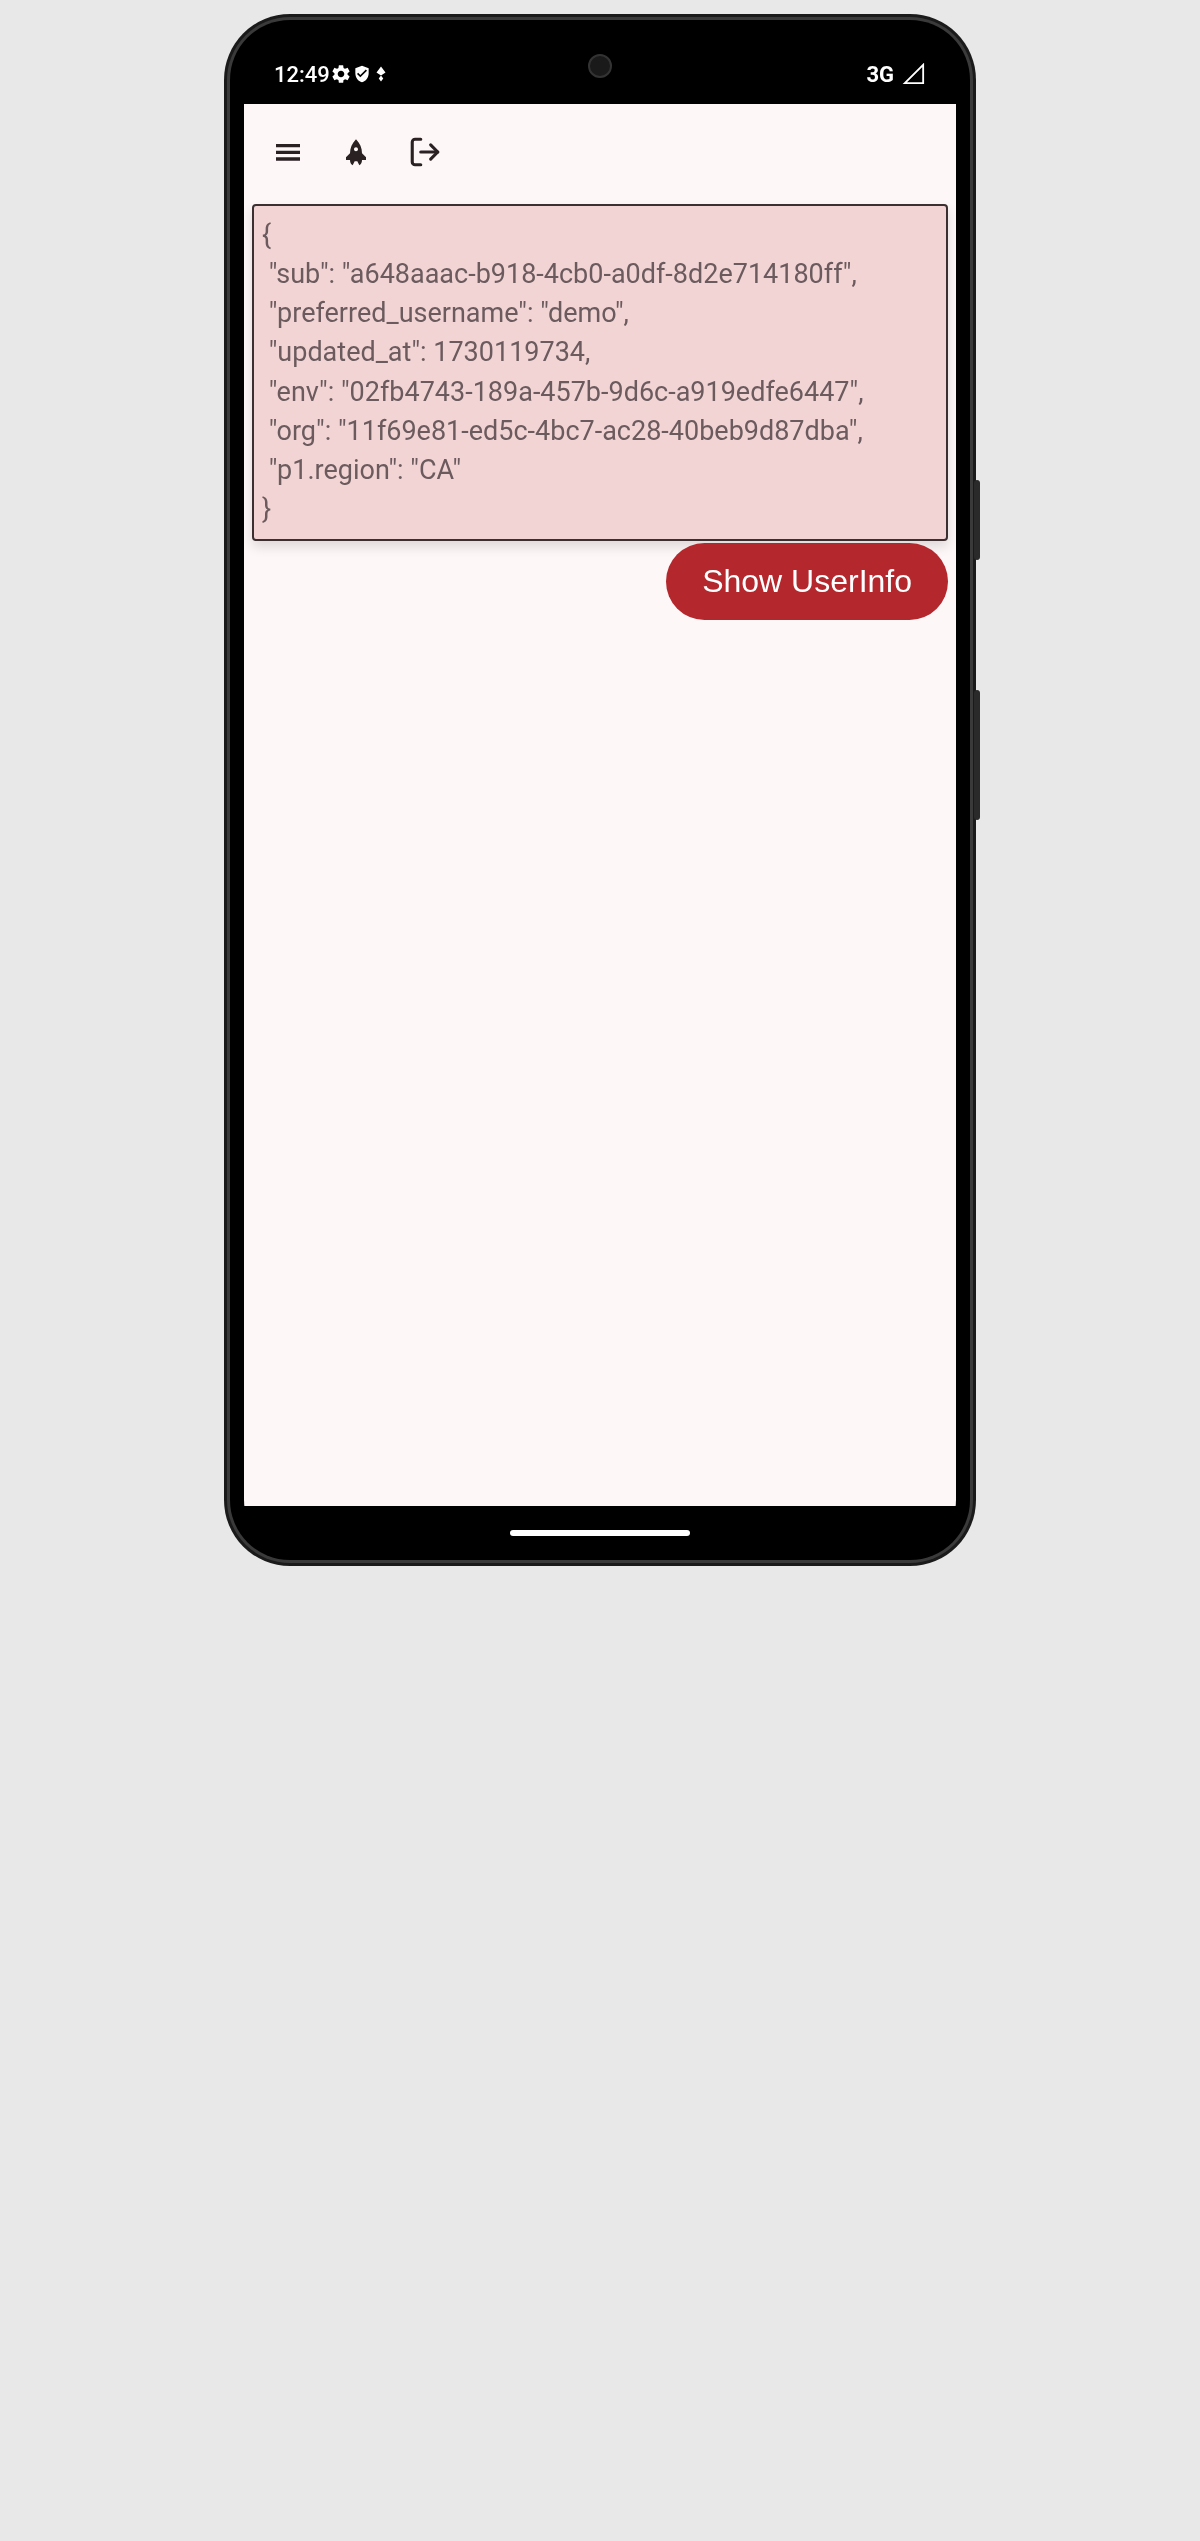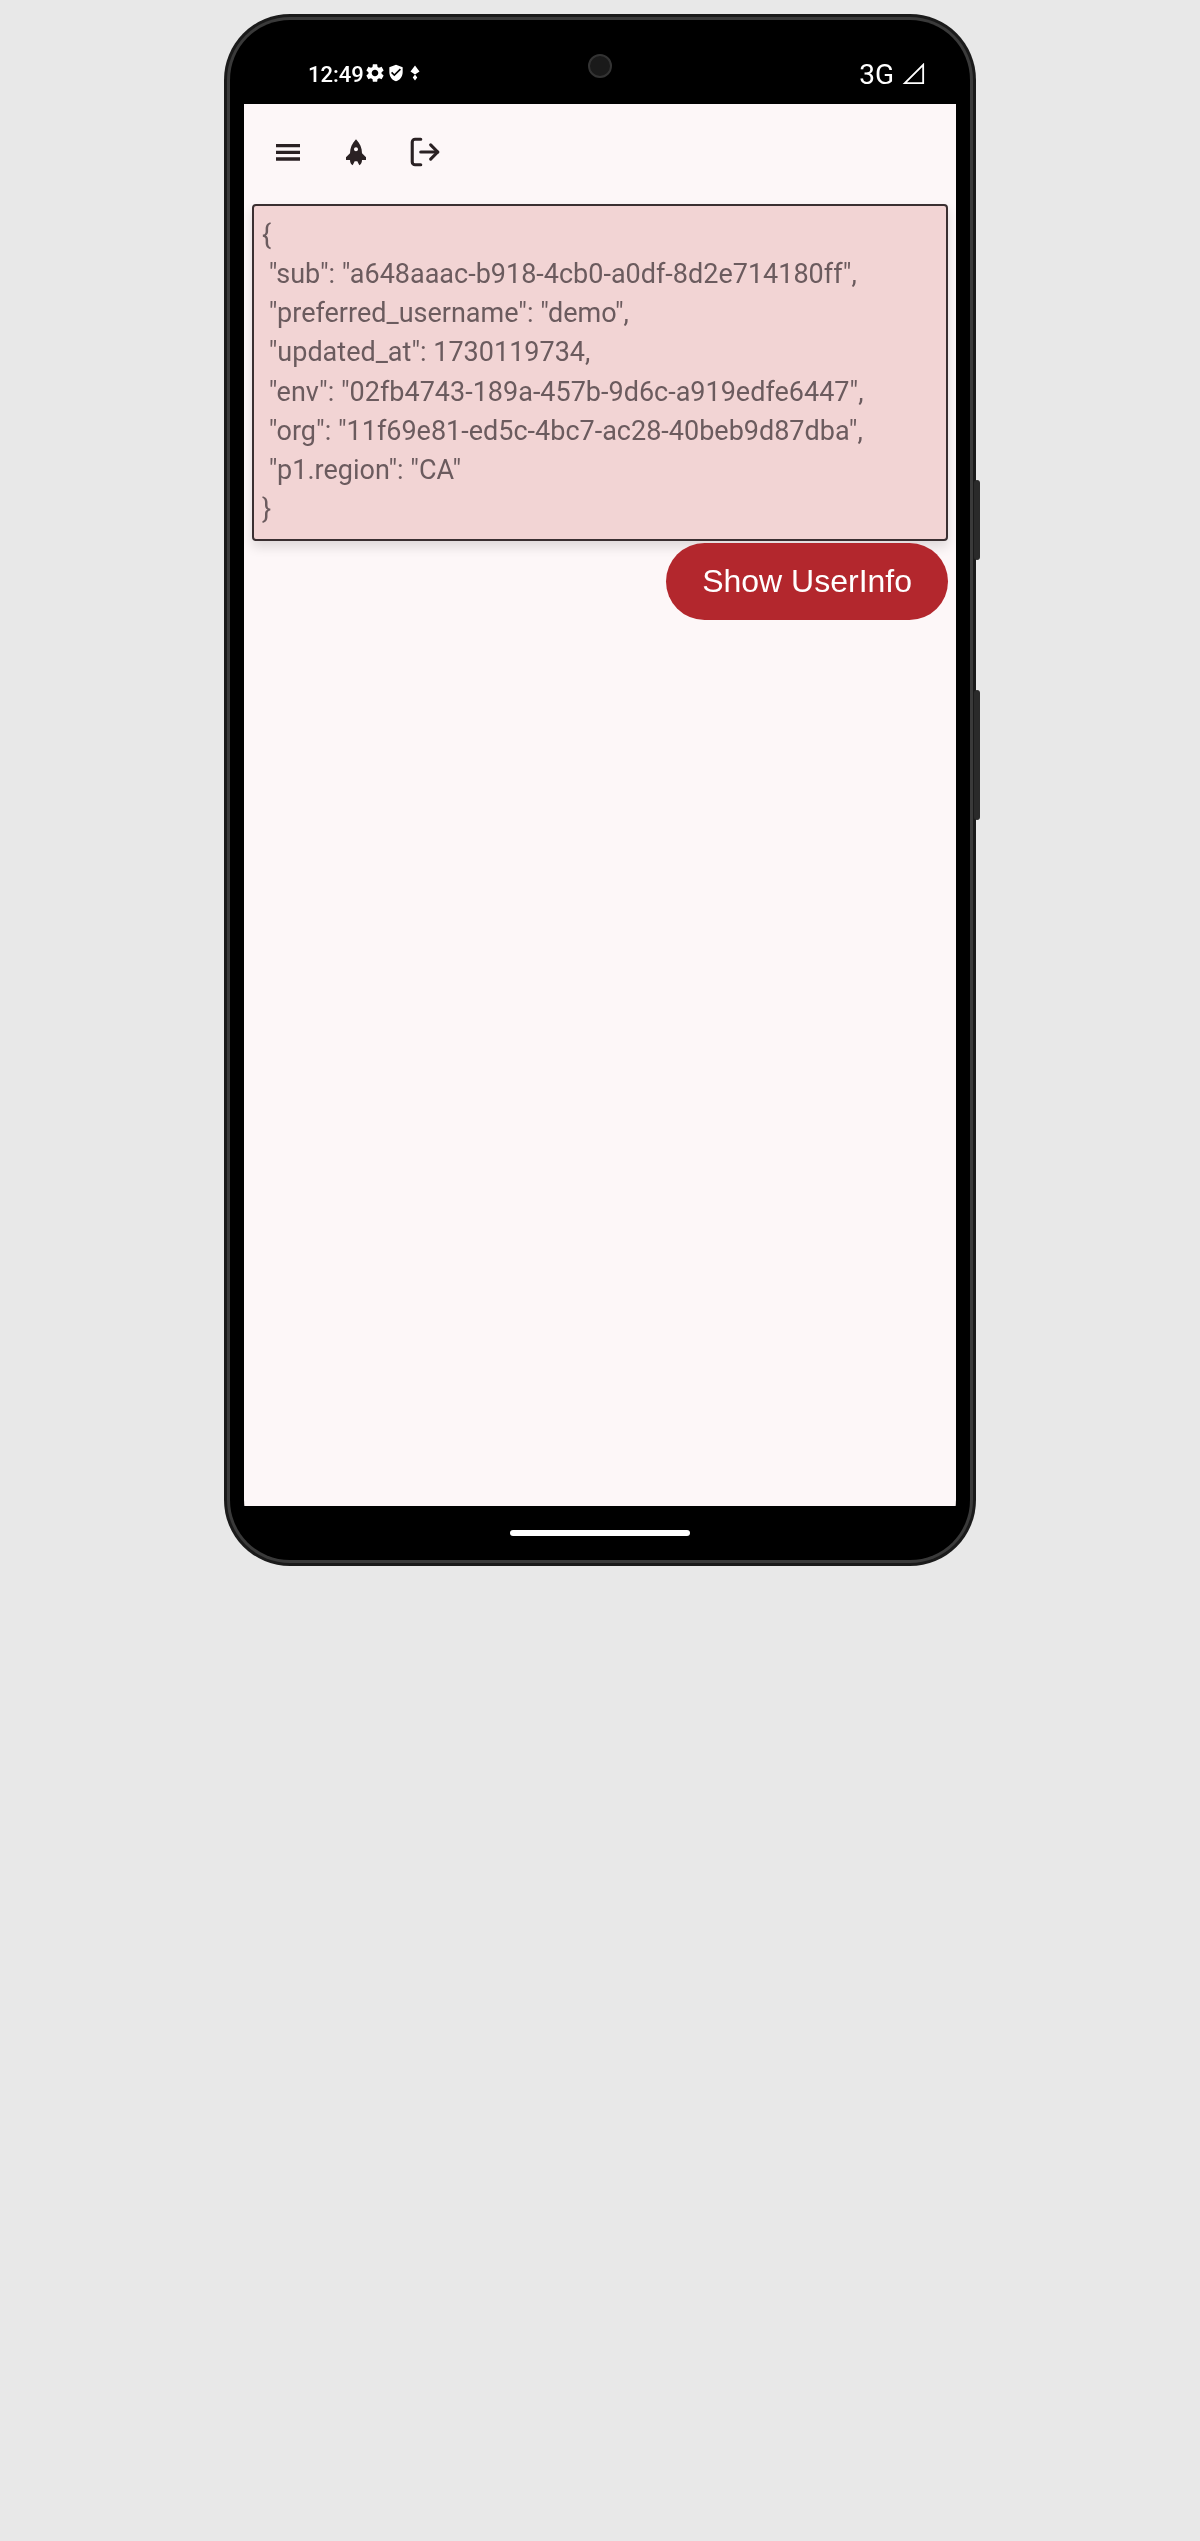--- a/index.html
+++ b/index.html
@@ -48,23 +48,22 @@
     justify-content: space-between;
     align-items: center;
     padding: 0 30px;
     padding-top: 10px;
     color: #fff;
     font-size: 22px;
     font-weight: 500;
   }
   .status-left {
     display: flex;
-    align-items: flex-start;
+    align-items: center;
     gap: 0;
-    margin-left: 34px;
   }
   .status-right {
     display: flex;
     align-items: center;
     gap: 8px;
   }
   .status-icon {
     display: inline-flex;
     align-items: center;
   }
@@ -176,21 +175,21 @@
               <path d="M12 2L4 5v6.09c0 5.05 3.41 9.76 8 10.91 4.59-1.15 8-5.86 8-10.91V5l-8-3zm-2 14l-4-4 1.41-1.41L10 13.17l6.59-6.59L18 8l-8 8z"></path>
             </svg>
         </span>
         <span class="status-icon">
           <svg width="18" height="22" viewBox="0 0 24 24" fill="none" stroke="#fff" stroke-width="2">
               <path d="M12 2 L6 10 L12 14 L18 10 Z M12 14 L9 18 L12 22 L15 18 Z" fill="#fff" stroke="none"></path>
             </svg>
         </span>
       </div>
       <div class="status-right">
-        <span style="font-size:28px;font-weight:400;">3G</span>
+        <span style="font-size:22px;font-weight:700;">3G</span>
         <span class="status-icon">
           <svg width="24" height="22" viewBox="0 0 24 24">
               <path d="M2 22 L22 2 L22 22 Z" fill="none" stroke="#fff" stroke-width="2"></path>
             </svg>
         </span>
       </div>
     </div>
 
     <div class="app-content">
       <div class="app-bar">

